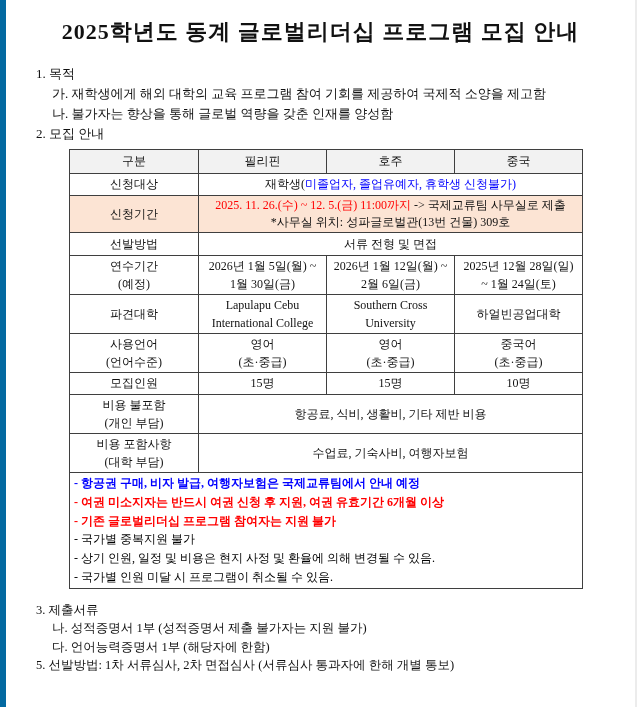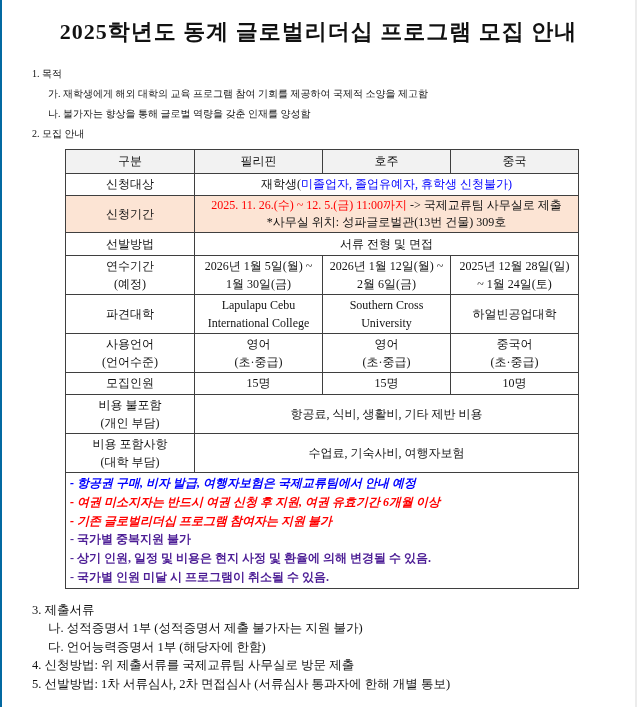--- a/index.html
+++ b/index.html
@@ -2,36 +2,36 @@
 <html style="--red: #ff0000; --blue: #0000ff; --highlight_bg: #fce4d4; --header_bg: #f2f2f2;"><head>
 <meta charset="utf-8">
 <style>
   * { box-sizing: border-box; }
   html, body { margin: 0; padding: 0; background: #fff; }
   .page {
     position: relative;
     width: 637px;
     height: 707px;
     background: #ffffff;
-    border-left: 2px solid #0369a1;
+    border-left: 6px solid #0369a1;
     border-right: 2px solid #ececec;
     padding: 14px 30px 0 30px;
     font-family: "Liberation Serif", "DejaVu Serif", serif;
     color: #111;
     overflow: hidden;
   }
   .doc-title {
     text-align: center;
     font-size: 22px;
     font-weight: bold;
     letter-spacing: 1px;
     margin: 4px 0 18px 0;
     line-height: 28px;
   }
-  .list { font-size: 10px; line-height: 20px; }
+  .list { font-size: 13px; line-height: 20px; }
   .list .line { white-space: nowrap; }
   .list .sub { padding-left: 16px; }
 
   table.recruit {
     border-collapse: collapse;
     table-layout: fixed;
     width: 513px;
     margin: 5px 0 12px 33px;
     font-size: 12px;
     text-align: center;
@@ -43,24 +43,24 @@
     overflow: hidden;
   }
   table.recruit th {
     background: var(--header_bg);
     font-weight: normal;
   }
   tr.highlight td { background: var(--highlight_bg); }
   .multiline { white-space: pre-line; line-height: 18px; }
   .red  { color: var(--red); }
   .blue { color: var(--blue); }
-  .black { color: #4c1d95; font-weight: bold; }
+  .black { color: #000000; }
   .notes-cell { text-align: left; padding: 5px 8px 6px 8px; }
   .note-line { line-height: 18.8px; white-space: nowrap; }
-  .note-line .red, .note-line .blue { font-weight: bold; font-style: italic; }
+  .note-line .red, .note-line .blue { font-weight: bold; }
 
   .bottom-list { margin-top: 10px; font-size: 12.5px; line-height: 18.5px; }
   .bottom-list .sub { padding-left: 16px; }
   .bottom-list .line { white-space: nowrap; }
 </style>
 </head>
 <body>
 
 <div class="page">
 
@@ -156,18 +156,17 @@
         <div class="note-line"><span class="black">- 국가별 인원 미달 시 프로그램이 취소될 수 있음.</span></div>
       </td>
     </tr>
   </tbody>
     </table>
 
   <div class="bottom-list">
     <div class="line">3. 제출서류</div>
     <div class="line sub">나. 성적증명서 1부 (성적증명서 제출 불가자는 지원 불가)</div>
     <div class="line sub">다. 언어능력증명서 1부 (해당자에 한함)</div>
-    <div class="line">4. 신청방법: 위 제출서류를 국제교류팀 사무실로 방문 제출</div>
     <div class="line">5. 선발방법: 1차 서류심사, 2차 면접심사 (서류심사 통과자에 한해 개별 통보)</div>
 
   </div>
 
 </div>
 
 </body></html>

